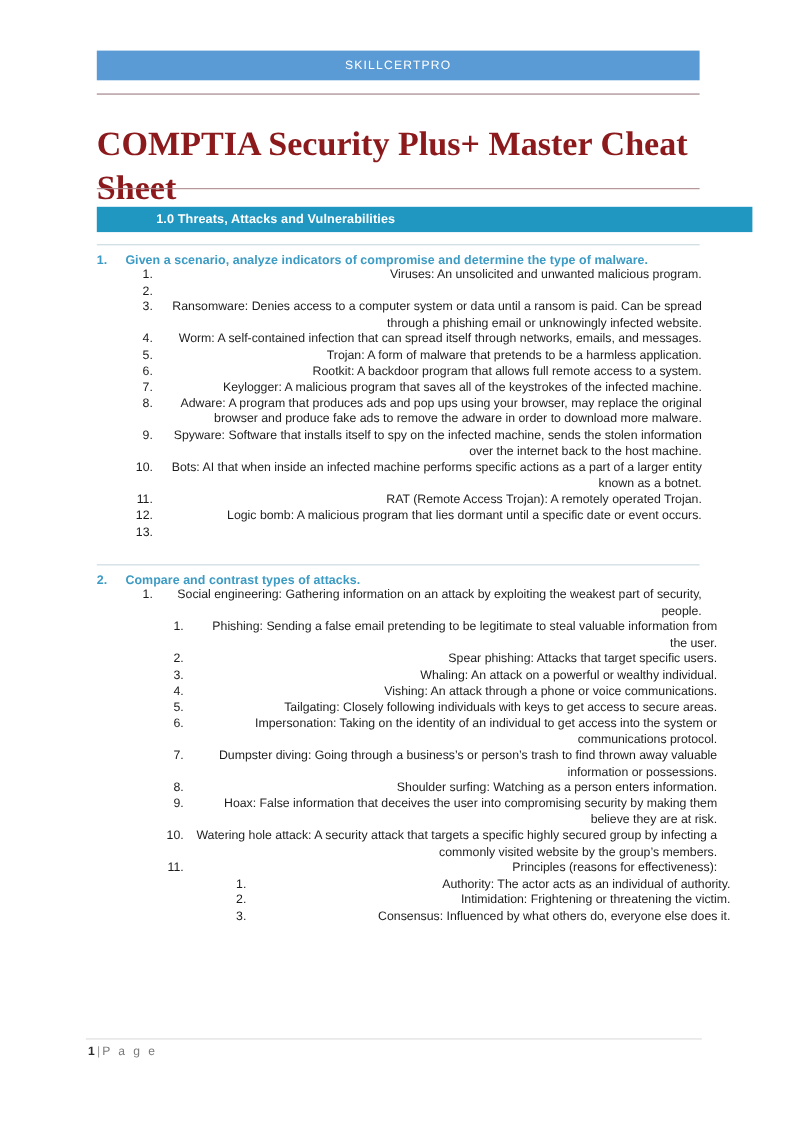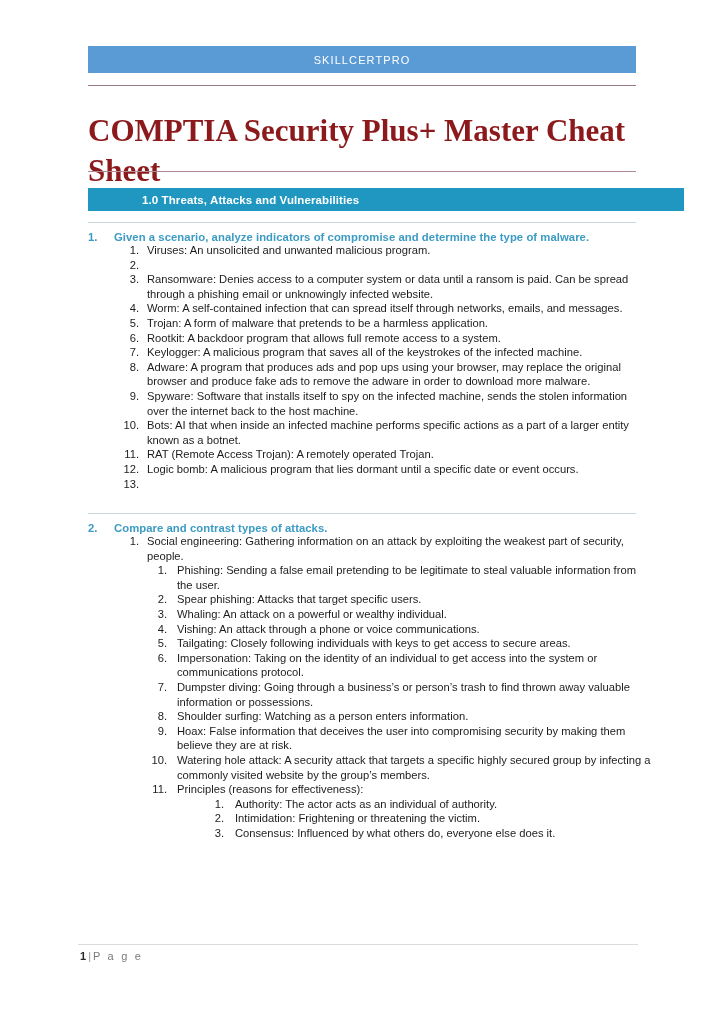--- a/index.html
+++ b/index.html
@@ -135,39 +135,40 @@
     line-height: 14.6px;
     color: #1c1c1c;
   }
   ol.lvl > li > .num {
     flex: 0 0 auto;
     text-align: right;
     font-size: 11.2px;
   }
   ol.lvl > li > .txt {
     flex: 1 1 auto;
+    text-align: right;
   }
 
   
   .lvl2 { margin-top: 10px; }
   .lvl2 > li { padding-left: 122px; }
   .lvl2 > li > .num { width: 17px; margin-right: 8px; }
   .lvl2 > li > .txt { padding-right: 86px; }
 
   
   .lvl3 { margin-top: 14px; }
   .lvl3 > li { padding-left: 150px; }
   .lvl3 > li > .num { width: 17px; margin-right: 10px; }
   .lvl3 > li > .txt { padding-right: 72px; }
 
   
   .lvl4 { margin-top: 14px; }
   .lvl4 > li { padding-left: 208px; }
   .lvl4 > li > .num { width: 16px; margin-right: 11px; }
-  .lvl4 > li > .txt { padding-right: 44px; }
+  .lvl4 > li > .txt { padding-right: 60px; }
 
   
   .footer-rule {
     position: absolute;
     left: 78px;
     top: 944px;
     width: 560px;
     height: 1px;
     background: #DCDCDC;
   }

